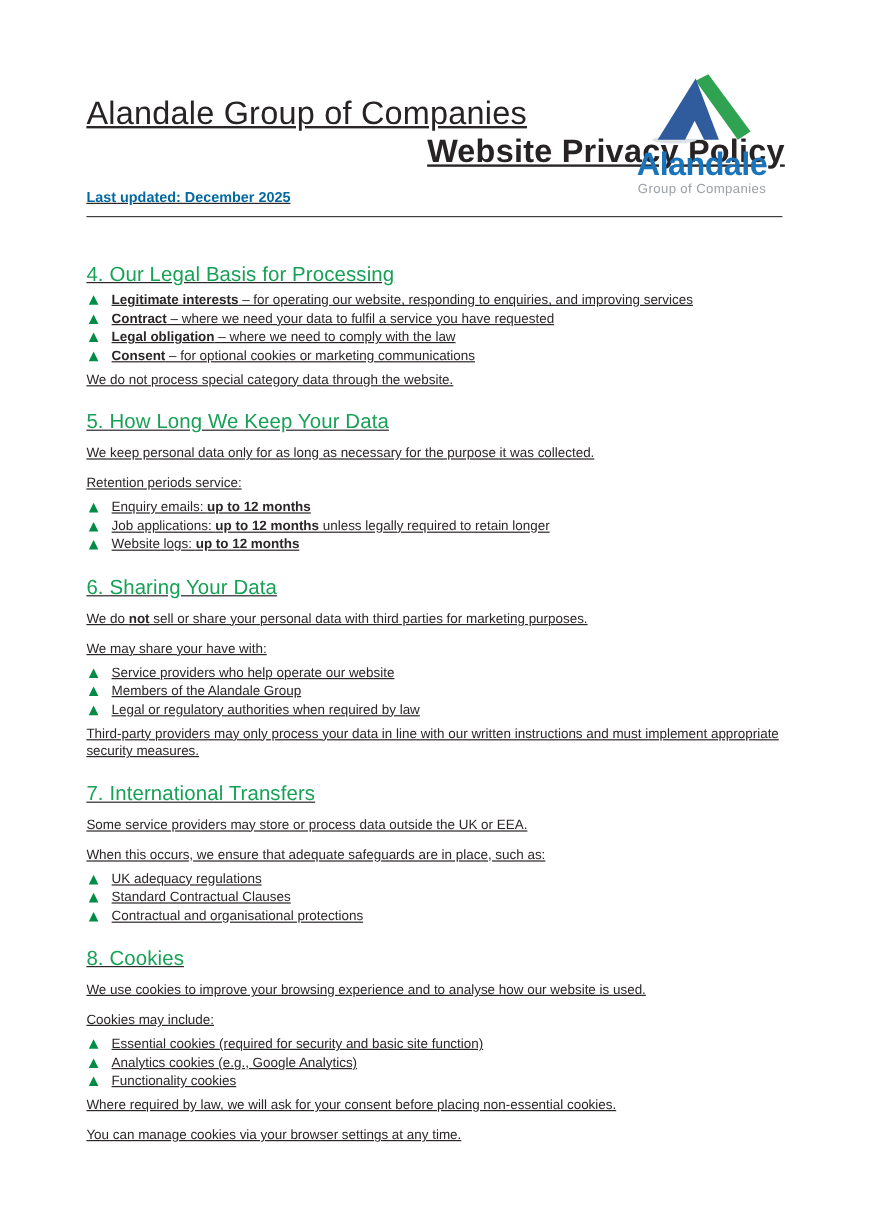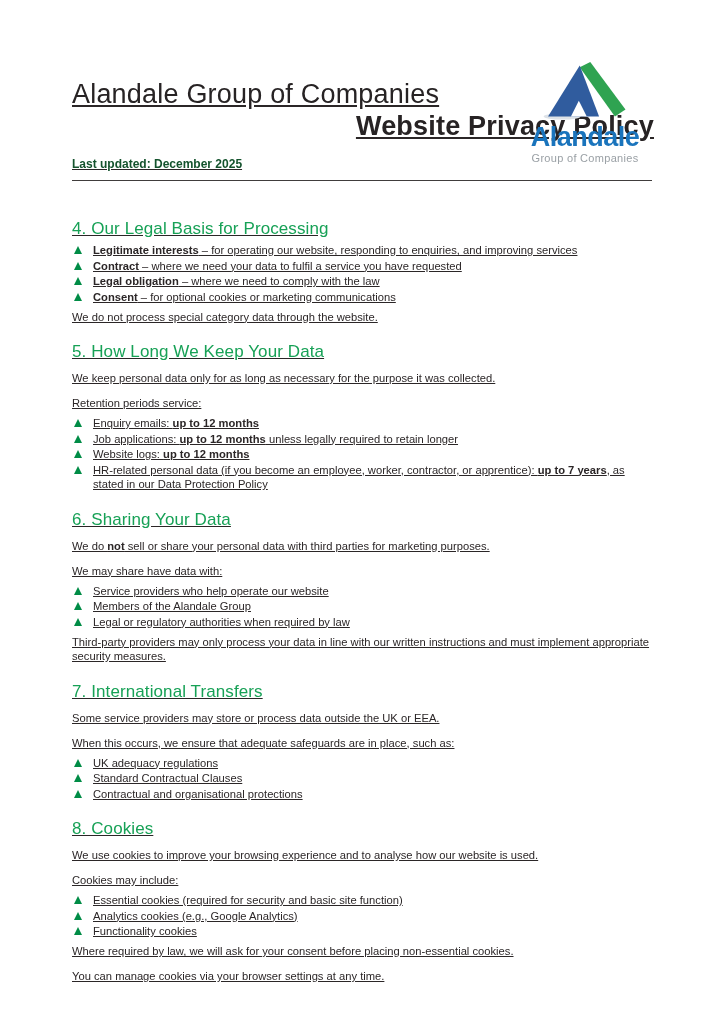--- a/index.html
+++ b/index.html
@@ -10,21 +10,21 @@
     --ink:#2B2627;
   }
   html,body{margin:0;padding:0;background:#ffffff;}
   .page{
     position:relative;width:716px;height:1024px;margin:16px auto;background:#fff;
     font-family:"Liberation Sans",sans-serif;color:var(--ink);overflow:hidden;text-decoration:underline;
   }
   header{position:relative;padding:62px 66px 0 68px;}
   .t1,.t2{margin:0;font-size:27px;line-height:32px;font-weight:300;color:#272324;letter-spacing:.2px;}
   .t2{font-weight:700;text-align:right;}
-  .updated{margin:15px 0 0;font-size:12px;font-weight:700;color:#14532d;}
+  .updated{margin:15px 0 0;font-size:12px;font-weight:700;color:#0369a1;}
   .rule{margin:9px 68px 0 68px;border:none;border-top:1.4px solid #403d3c;height:0;}
   main{padding:0 66px 0 68px;}
   section h2{
     font-size:17px;line-height:20px;font-weight:400;color:var(--accent);
     margin:18px 0 9px;letter-spacing:.1px;
   }
   section:first-child h2{margin-top:38px;}
   main p{font-size:11.2px;line-height:14.5px;margin:0 0 10.5px;}
   main ul{list-style:none;padding:0;margin:-5px 0 5.5px;}
   main li{display:flex;font-size:11.2px;line-height:14.5px;margin-bottom:1px;}
@@ -101,30 +101,26 @@
             <span class="bullet-text"><span>Enquiry emails: </span><span class="seg-b ">up to 12 months</span></span>
           </li>
           <li class="bullet-item">
             <span class="tri"></span>
             <span class="bullet-text"><span>Job applications: </span><span class="seg-b ">up to 12 months</span><span> unless legally required to retain longer</span></span>
           </li>
           <li class="bullet-item">
             <span class="tri"></span>
             <span class="bullet-text"><span>Website logs: </span><span class="seg-b ">up to 12 months</span></span>
           </li>
-          <li class="bullet-item">
-            <span class="tri"></span>
-            <span class="bullet-text"><span>HR-related personal data (if you become an employee, worker, contractor, or apprentice): </span><span class="seg-b ">up to 7 years</span><span>, as stated in our Data Protection Policy</span></span>
-          </li>
         </ul>
       </section>
       <section class="policy-section">
         <h2 class="section-heading">6. Sharing Your Data</h2>
         <p class="paragraph"><span>We do </span><span class="seg-b seg-u">not</span><span> sell or share your personal data with third parties for marketing purposes.</span></p>
-        <p class="paragraph"><span>We may share have data with:</span></p>
+        <p class="paragraph"><span>We may share your have with:</span></p>
         <ul class="bullet-list">
           <li class="bullet-item">
             <span class="tri"></span>
             <span class="bullet-text"><span>Service providers who help operate our website</span></span>
           </li>
           <li class="bullet-item">
             <span class="tri"></span>
             <span class="bullet-text"><span>Members of the Alandale Group</span></span>
           </li>
           <li class="bullet-item">

